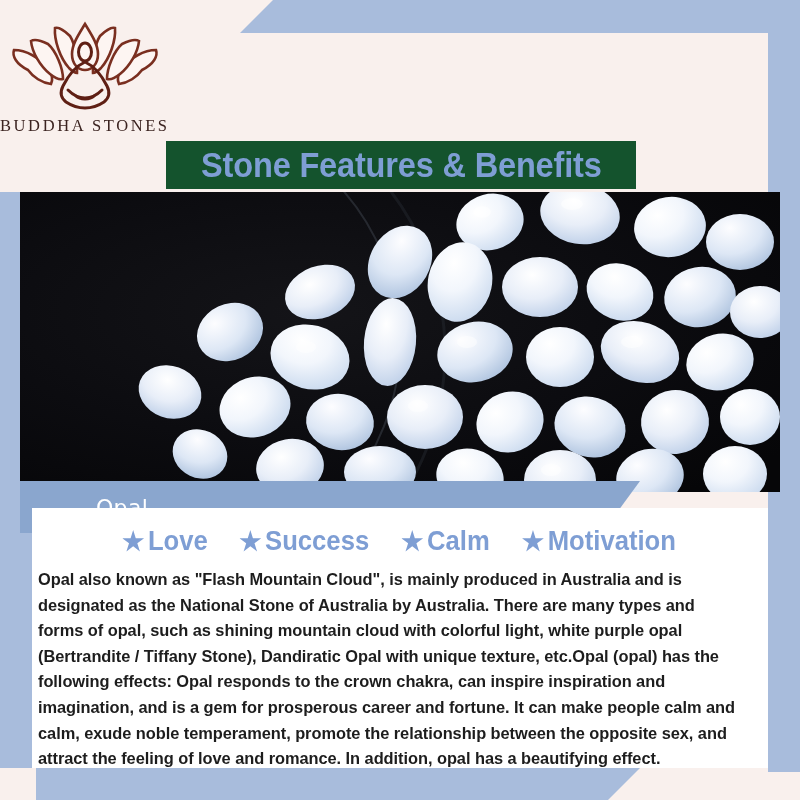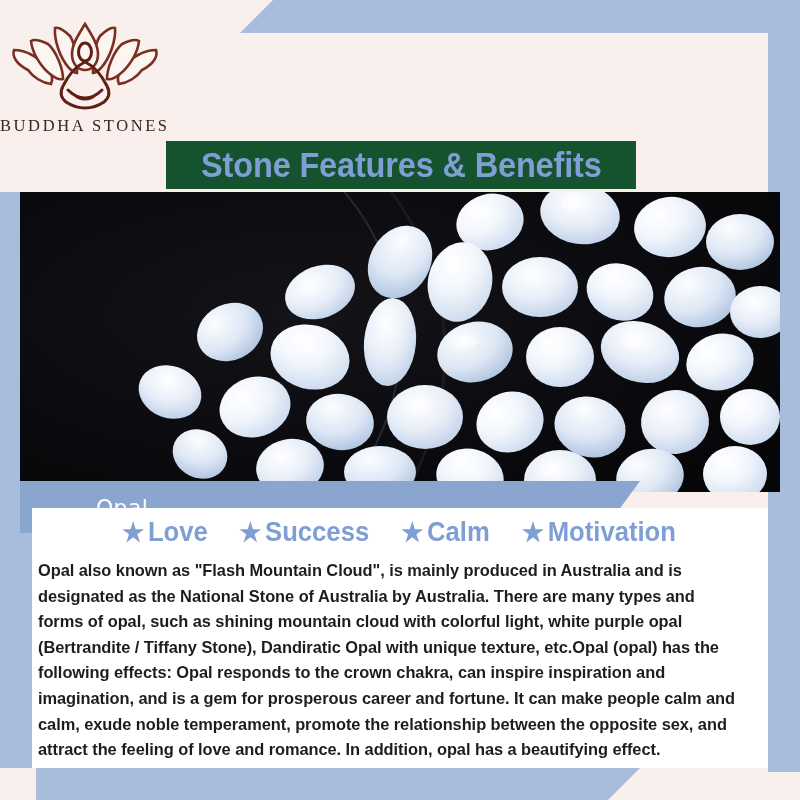--- a/index.html
+++ b/index.html
@@ -75,21 +75,21 @@
     font-family:"DejaVu Sans",sans-serif;letter-spacing:0.3px;
   }
 
   
   .card{
     position:absolute;left:32px;top:508px;width:736px;height:260px;
     background:#ffffff;
   }
   .benefits{
     display:flex;align-items:center;justify-content:center;
-    gap:26px;padding-top:9px;
+    gap:26px;padding-top:18px;
   }
   .benefit{
     display:flex;align-items:center;gap:4px;
     color:#7e9ed4;
     font-family:"Liberation Sans Narrow","Liberation Sans",sans-serif;
     font-size:27px;font-weight:bold;white-space:nowrap;
     transform:scaleX(0.95);transform-origin:center;
   }
   .benefit .star{
     width:23px;height:23px;flex:0 0 auto;background:#7e9ed4;

